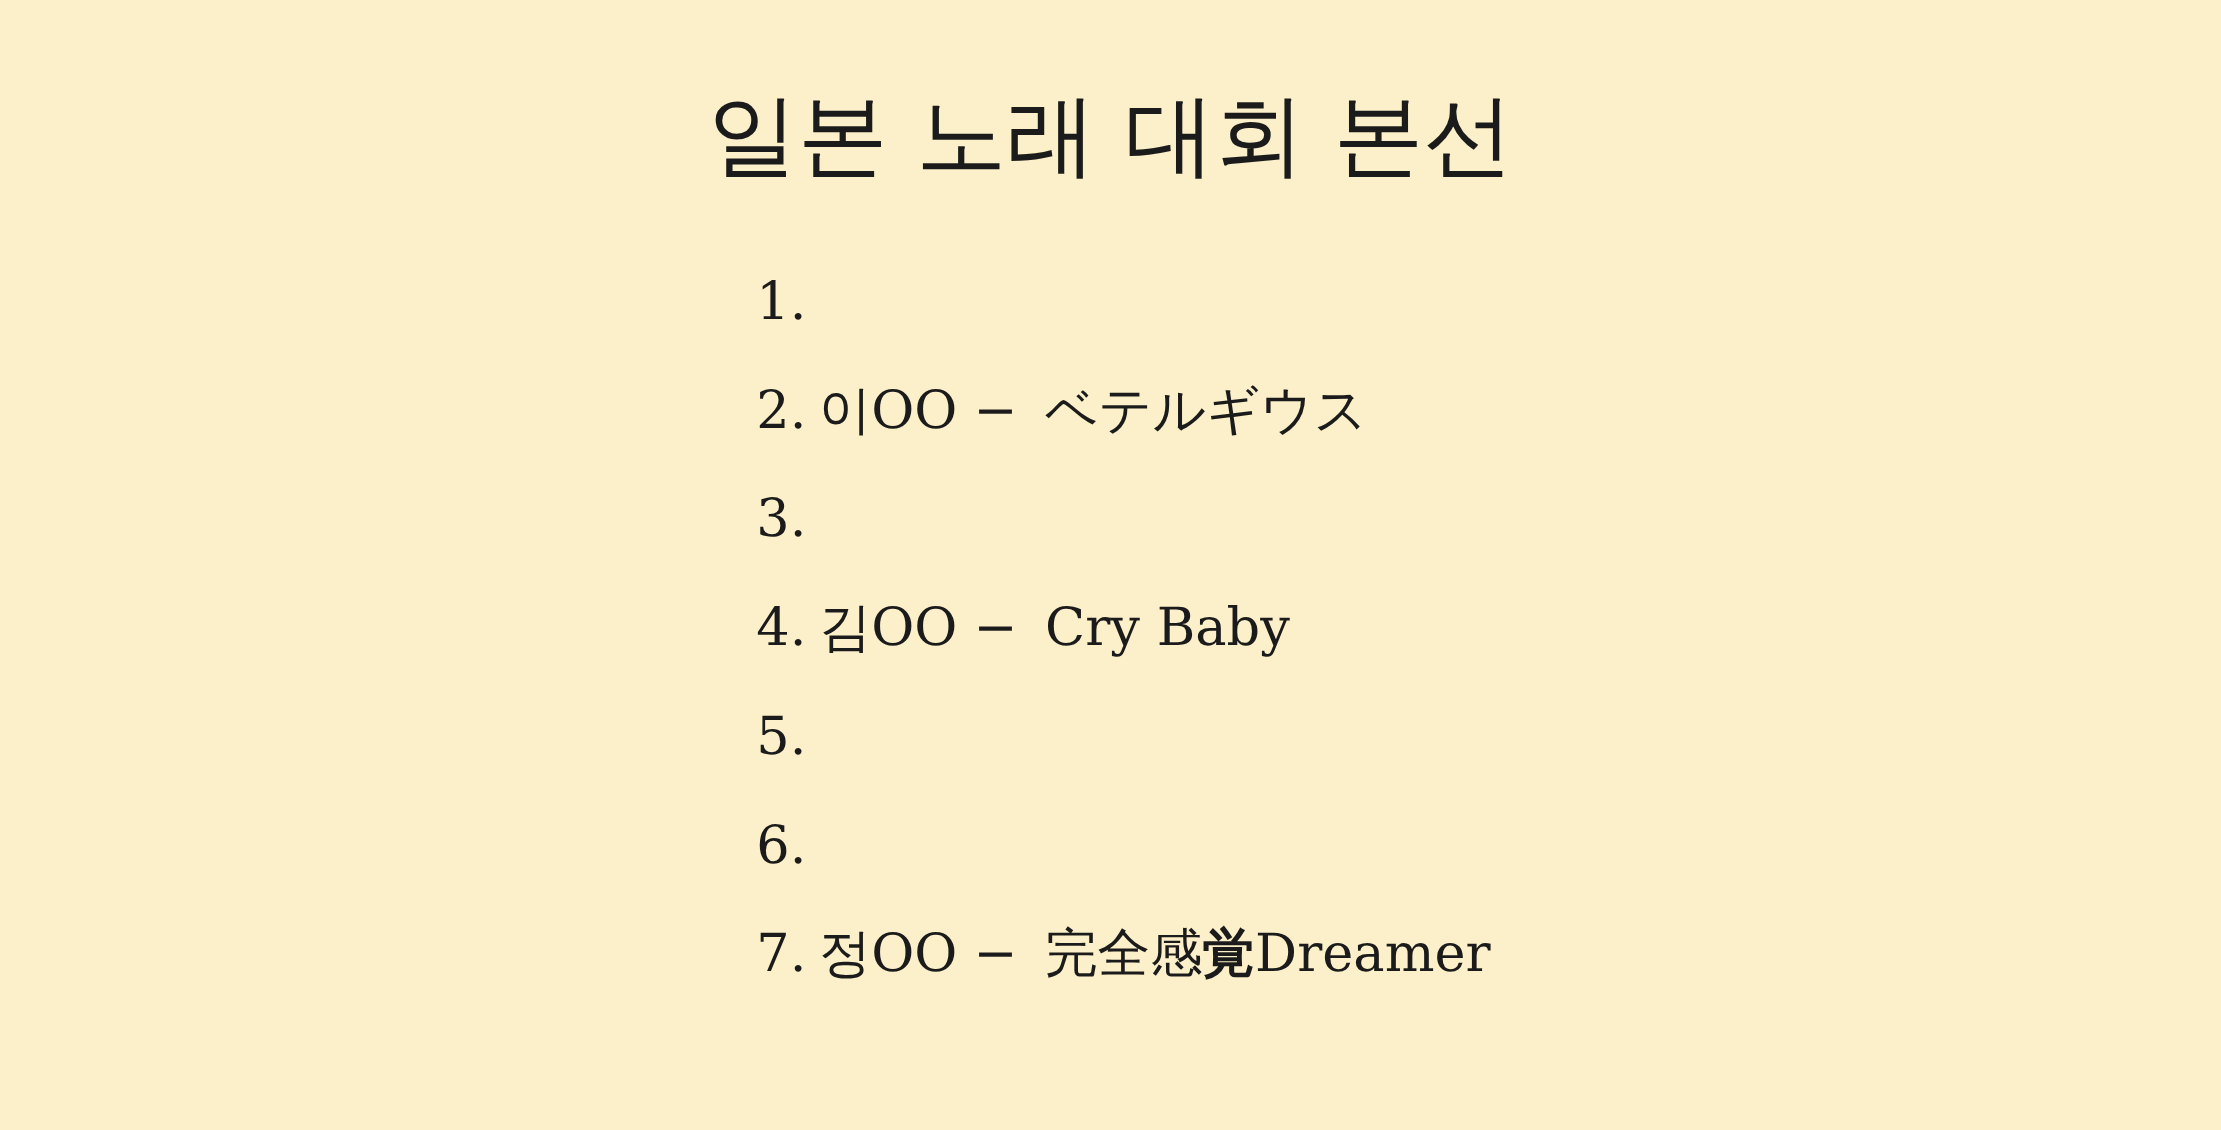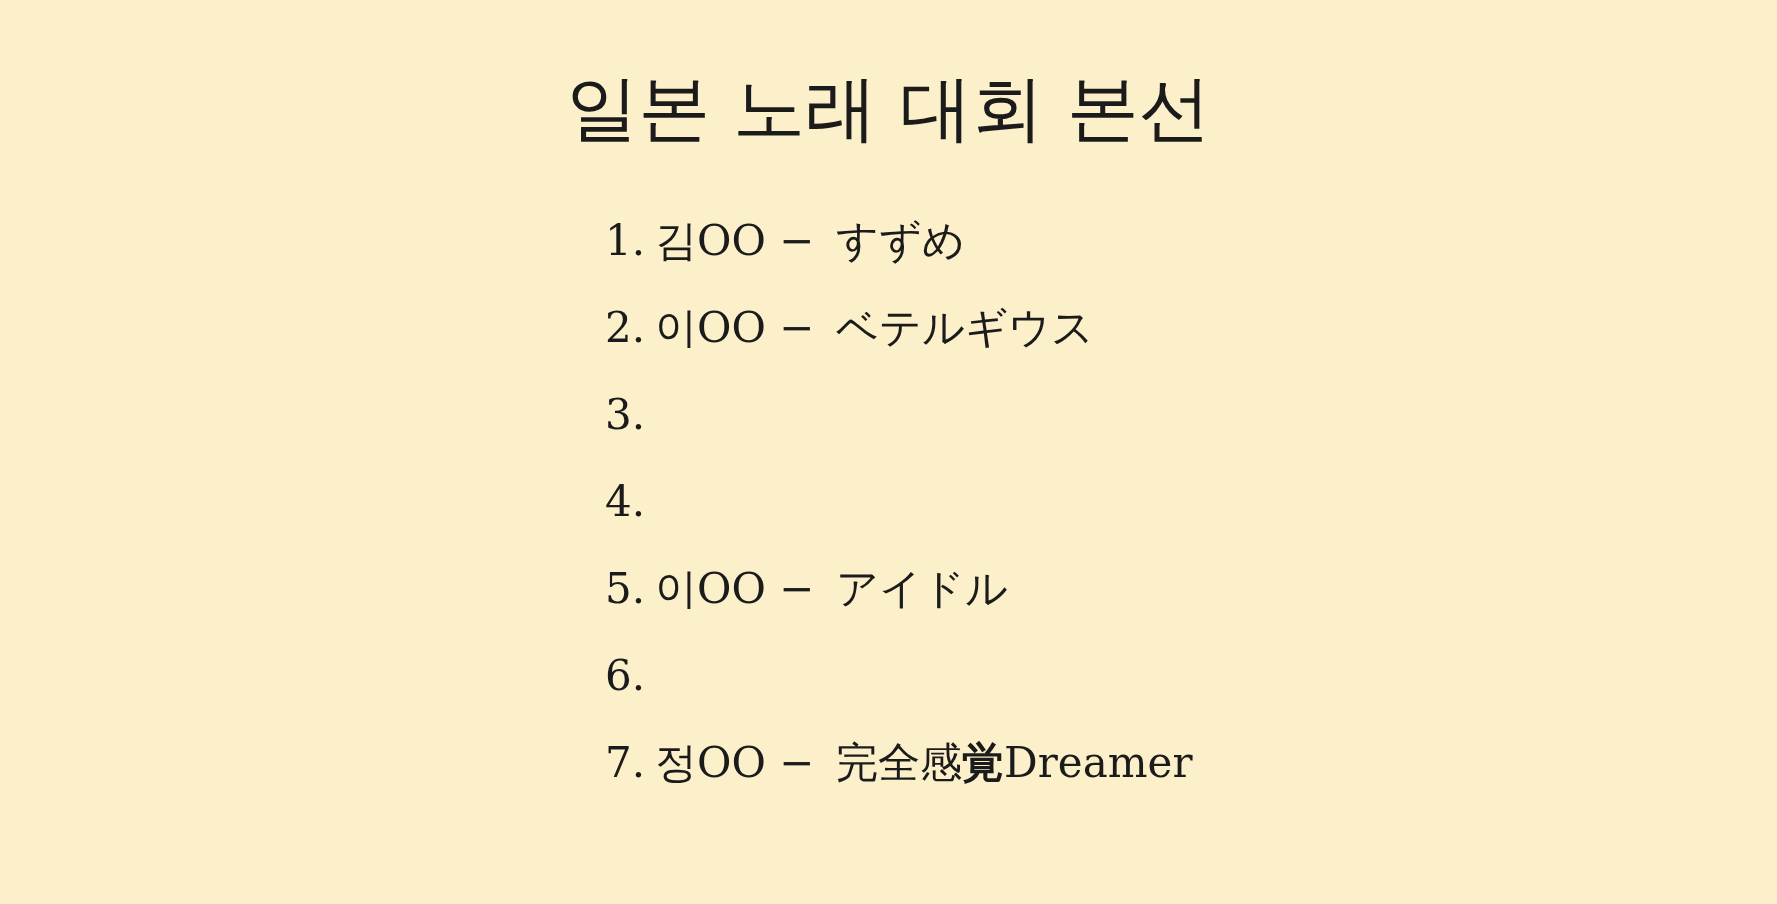--- a/index.html
+++ b/index.html
@@ -55,39 +55,38 @@
   }
 </style>
 </head>
 <body style="background: rgb(252, 240, 202); color: rgb(27, 27, 27);">
 
 <h1 class="title">일본 노래 대회 본선</h1>
 
 <ol class="song-list" id="song-list">
   <li class="song-item">
     <span class="num">1.</span>
-    <span class="entry"><span class="name">김OO</span><span class="sep">−</span><span class="song"><span>すずめ</span></span></span>
   </li>
 
   <li class="song-item">
     <span class="num">2.</span>
     <span class="entry"><span class="name">이OO</span><span class="sep">−</span><span class="song"><span>ベテルギウス</span></span></span>
   </li>
 
   <li class="song-item">
     <span class="num">3.</span>
   </li>
 
   <li class="song-item">
     <span class="num">4.</span>
+    <span class="entry"><span class="name">김OO</span><span class="sep">−</span><span class="song"><span>Cry Baby</span></span></span>
   </li>
 
   <li class="song-item">
     <span class="num">5.</span>
-    <span class="entry"><span class="name">이OO</span><span class="sep">−</span><span class="song"><span>アイドル</span></span></span>
   </li>
 
   <li class="song-item">
     <span class="num">6.</span>
   </li>
 
   <li class="song-item">
     <span class="num">7.</span>
     <span class="entry"><span class="name">정OO</span><span class="sep">−</span><span class="song"><span>完全感</span><span class="fb">覚</span><span>Dreamer</span></span></span>
   </li>

